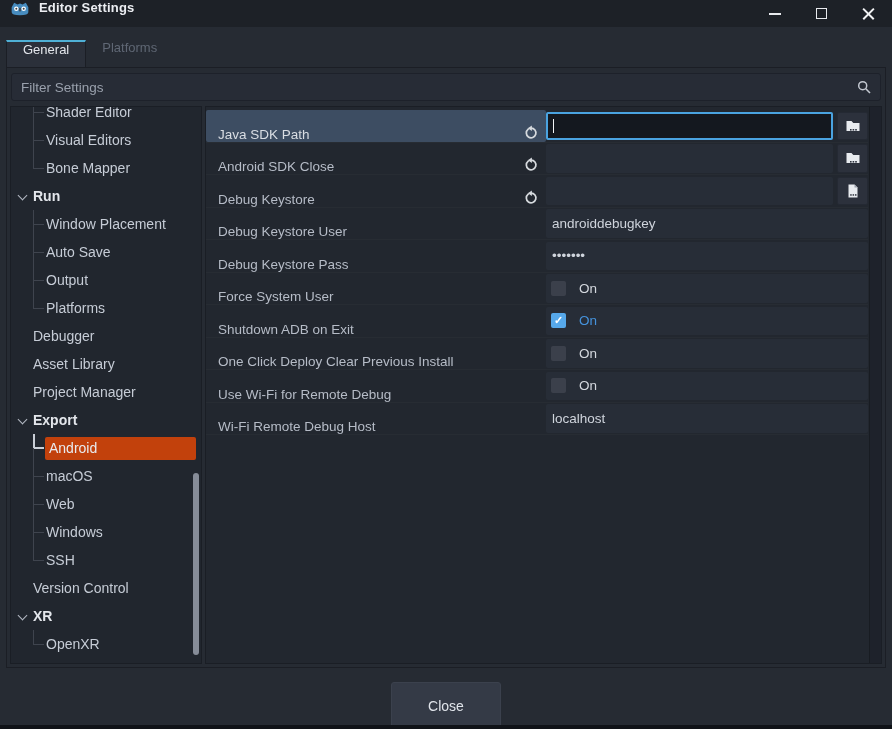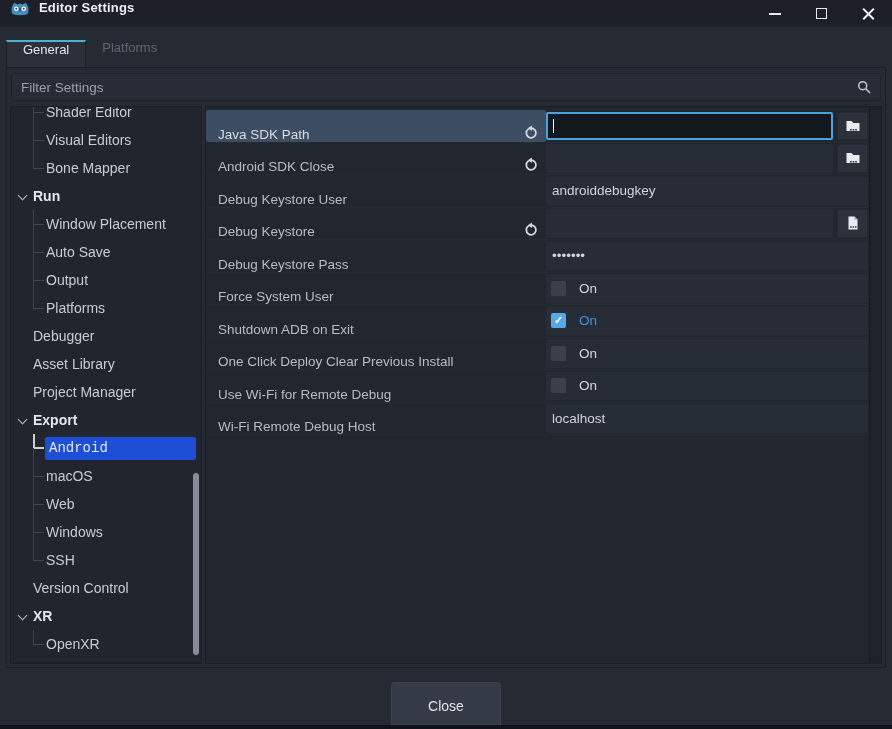--- a/index.html
+++ b/index.html
@@ -42,21 +42,21 @@
   .chev { width:18px; height:18px; position:relative; flex:0 0 auto; }
   .chev::before { content:""; position:absolute; left:4px; top:5px; width:6px; height:6px; border-left:1.6px solid #b4bac4; border-bottom:1.6px solid #b4bac4; transform:rotate(-45deg); }
   .t-top { padding-left:22px; }
   .t-child { padding-left:22px; }
   .conn { position:relative; width:12px; height:28px; flex:0 0 auto; }
   .conn .v-top { position:absolute; left:0; top:0; width:1px; height:14px; background:#3f444e; }
   .conn .v-bot { position:absolute; left:0; top:14px; width:1px; height:14px; background:#3f444e; }
   .conn .h { position:absolute; left:0; top:13.5px; width:11px; height:1px; background:#3f444e; }
   .t-child .t-label { padding-left:1px; }
   .t-child.selected { padding-right:5px; }
-  .t-child.selected .t-label { flex:1; background:#1d4ed8; border-radius:2px; padding:3px 20px 4px 4px; color:#e8ebef;font-family:Liberation Mono, monospace; }
+  .t-child.selected .t-label { flex:1; background:#c2410c; border-radius:2px; padding:3px 20px 4px 4px; color:#e8ebef; }
   .t-child.selected .conn .v-top { width:2px; background:#c9ced6; }
   .t-child.selected .conn .h { height:2px; top:13px; background:#c9ced6; }
   .tree-scrollbar { position:absolute; right:2px; top:2px; bottom:2px; width:6px; }
   .tree-thumb { position:absolute; top:66%; width:6px; height:182px; background:#868c98; border-radius:3px; }
 
   
   .settings-panel { position:relative; flex:1; margin-left:3px; background:#22272f; border:1px solid #1a1e25; overflow:hidden; }
   .settings-track { position:absolute; right:0; top:0; bottom:0; width:12px; background:#1e222b; border-left:1px solid #181c22; }
   .s-rows { margin:3px 13px 0 0; }
   .s-row { height:32.5px; display:flex; border-bottom:1px solid rgba(255,255,255,0.025); }
@@ -309,29 +309,20 @@
                     <rect x="5" y="11" width="1.6" height="1.6" fill="#2c313c"></rect>
                     <rect x="7.6" y="11" width="1.6" height="1.6" fill="#2c313c"></rect>
                     <rect x="10.2" y="11" width="1.6" height="1.6" fill="#2c313c"></rect>
                   </svg>
               </button>
             </div>
           </div>
 
           <div class="s-row">
             <div class="s-label">
-                <span>Debug Keystore User</span>
-              </div>
-            <div class="s-val">
-              <input class="field-input" value="androiddebugkey" style="">
-            </div>
-          </div>
-
-          <div class="s-row">
-            <div class="s-label">
               <span>Debug Keystore</span>
               <button class="revert-btn">
                 <svg width="16" height="16" viewBox="0 0 16 16">
                     <path d="M5.2 4.2 A4.8 4.8 0 1 0 8 3.2" fill="none" stroke="#d6dade" stroke-width="1.7" stroke-linecap="round"></path>
                     <path d="M8.9 0.6 L4.7 3.3 L8.9 5.9 Z" fill="#d6dade"></path>
                   </svg>
               </button>
             </div>
             <div class="s-val">
               <div class="field"></div>
@@ -342,20 +333,29 @@
                     <rect x="5.2" y="11.2" width="1.5" height="1.5" fill="#2c313c"></rect>
                     <rect x="7.6" y="11.2" width="1.5" height="1.5" fill="#2c313c"></rect>
                     <rect x="10" y="11.2" width="1.5" height="1.5" fill="#2c313c"></rect>
                   </svg>
               </button>
             </div>
           </div>
 
           <div class="s-row">
             <div class="s-label">
+                <span>Debug Keystore User</span>
+              </div>
+            <div class="s-val">
+              <input class="field-input" value="androiddebugkey" style="">
+            </div>
+          </div>
+
+          <div class="s-row">
+            <div class="s-label">
                 <span>Debug Keystore Pass</span>
               </div>
             <div class="s-val">
               <input class="field-input" value="•••••••" style="">
             </div>
           </div>
 
           <div class="s-row">
             <div class="s-label">
                 <span>Force System User</span>

